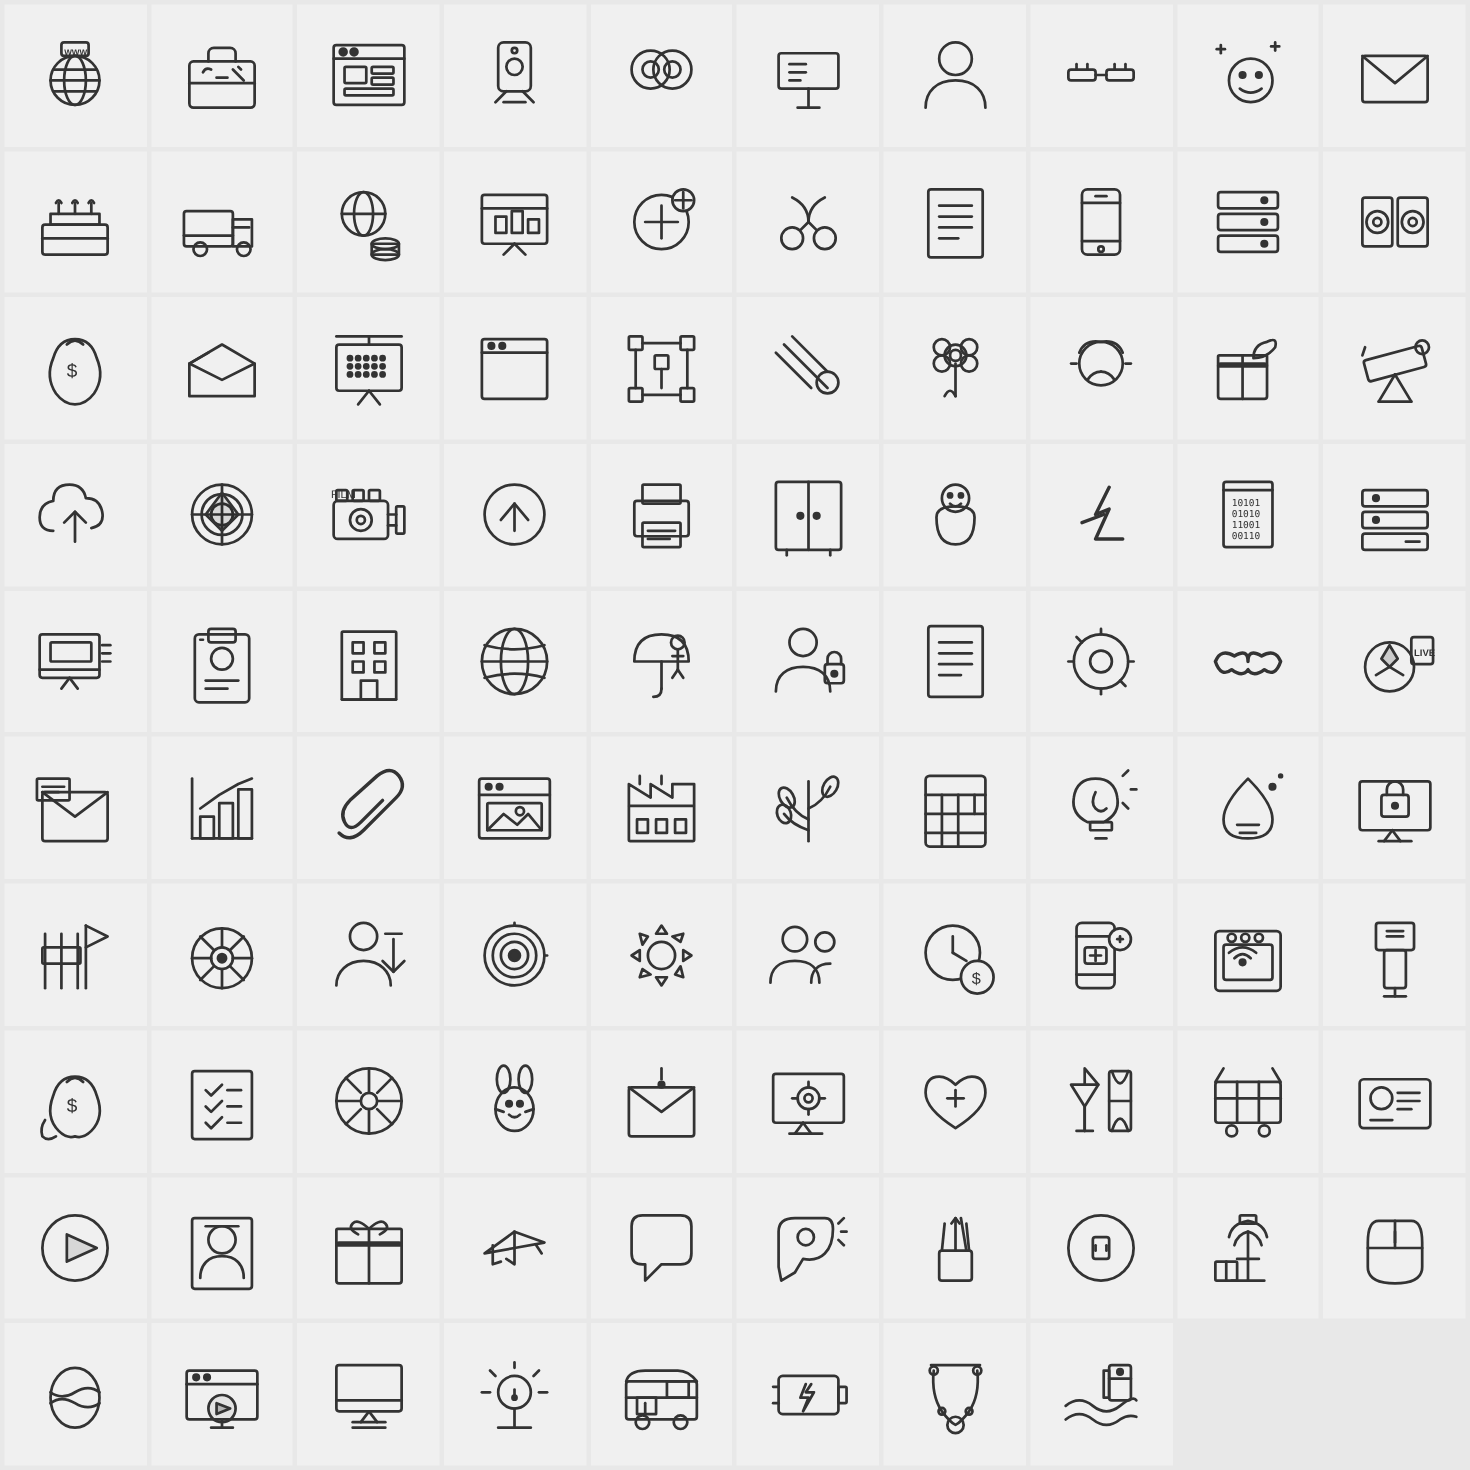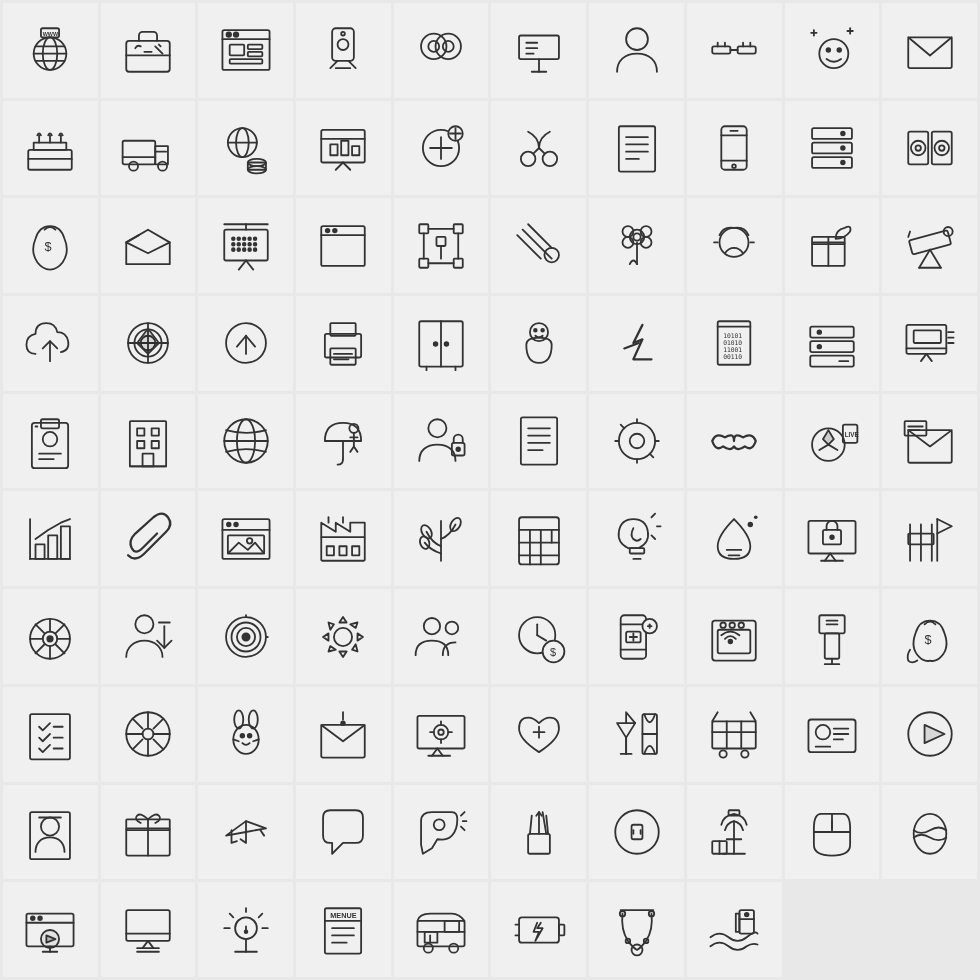--- a/index.html
+++ b/index.html
@@ -385,20 +385,35 @@
     <svg viewBox="0 0 64 64" fill="none" stroke="#333" stroke-width="2" stroke-linecap="round" stroke-linejoin="round">
       <circle cx="32" cy="32" r="22"></circle>
       <circle cx="32" cy="32" r="15"></circle>
       <circle cx="32" cy="32" r="8"></circle>
       <line x1="32" y1="10" x2="32" y2="54"></line>
       <line x1="10" y1="32" x2="54" y2="32"></line>
       <path d="M32 16 L44 32 L32 44 L20 32 Z" fill="rgba(0,0,0,0.1)"></path>
     </svg>
   </div>
 
+  <div class="cell">
+    <svg viewBox="0 0 64 64" fill="none" stroke="#333" stroke-width="2" stroke-linecap="round" stroke-linejoin="round">
+      <rect x="6" y="22" width="40" height="28" rx="3"></rect>
+      <circle cx="26" cy="36" r="8"></circle>
+      <circle cx="26" cy="36" r="3"></circle>
+      <rect x="52" y="26" width="6" height="20" rx="1"></rect>
+      <line x1="46" y1="32" x2="52" y2="32"></line>
+      <line x1="46" y1="40" x2="52" y2="40"></line>
+
+      <rect x="8" y="14" width="8" height="8" rx="1"></rect>
+      <rect x="20" y="14" width="8" height="8" rx="1"></rect>
+      <rect x="32" y="14" width="8" height="8" rx="1"></rect>
+      <text x="4" y="20" font-size="8" fill="#333" stroke="none">FILM</text>
+    </svg>
+  </div>
 
   <div class="cell">
     <svg viewBox="0 0 64 64" fill="none" stroke="#333" stroke-width="2" stroke-linecap="round" stroke-linejoin="round">
       <circle cx="32" cy="32" r="22"></circle>
       <polyline points="22,36 32,24 42,36"></polyline>
       <line x1="32" y1="24" x2="32" y2="44"></line>
     </svg>
   </div>
 
   <div class="cell">
@@ -1048,30 +1063,20 @@
       <line x1="32" y1="8" x2="32" y2="12"></line>
       <line x1="14" y1="14" x2="18" y2="18"></line>
       <line x1="50" y1="14" x2="46" y2="18"></line>
       <line x1="8" y1="30" x2="14" y2="30"></line>
       <line x1="56" y1="30" x2="50" y2="30"></line>
       <line x1="32" y1="28" x2="32" y2="32"></line>
       <circle cx="32" cy="34" r="1.5" fill="#333"></circle>
     </svg>
   </div>
 
-  <div class="cell">
-    <svg viewBox="0 0 64 64" fill="none" stroke="#333" stroke-width="2" stroke-linecap="round" stroke-linejoin="round">
-      <rect x="12" y="8" width="40" height="50" rx="2"></rect>
-      <line x1="12" y1="22" x2="52" y2="22"></line>
-      <text x="18" y="19" font-size="8" fill="#333" stroke="none" font-family="Arial" font-weight="bold">MENUE</text>
-      <line x1="20" y1="30" x2="44" y2="30"></line>
-      <line x1="20" y1="38" x2="44" y2="38"></line>
-      <line x1="20" y1="46" x2="36" y2="46"></line>
-    </svg>
-  </div>
 
   <div class="cell">
     <svg viewBox="0 0 64 64" fill="none" stroke="#333" stroke-width="2" stroke-linecap="round" stroke-linejoin="round">
       <rect x="6" y="22" width="52" height="28" rx="2"></rect>
       <line x1="6" y1="34" x2="58" y2="34"></line>
       <rect x="14" y="34" width="14" height="12"></rect>
       <rect x="36" y="22" width="16" height="12"></rect>
       <circle cx="18" cy="52" r="5"></circle>
       <circle cx="46" cy="52" r="5"></circle>
       <path d="M6 22 Q8 14 20 14 L44 14 Q52 14 58 22"></path>

